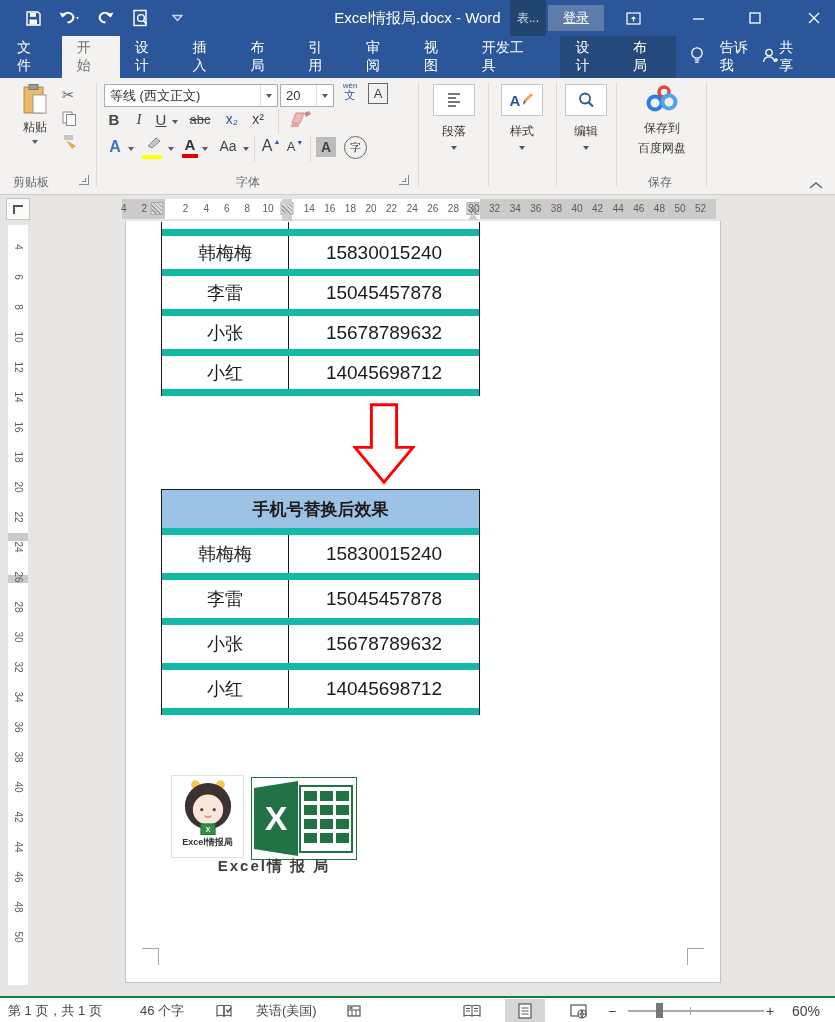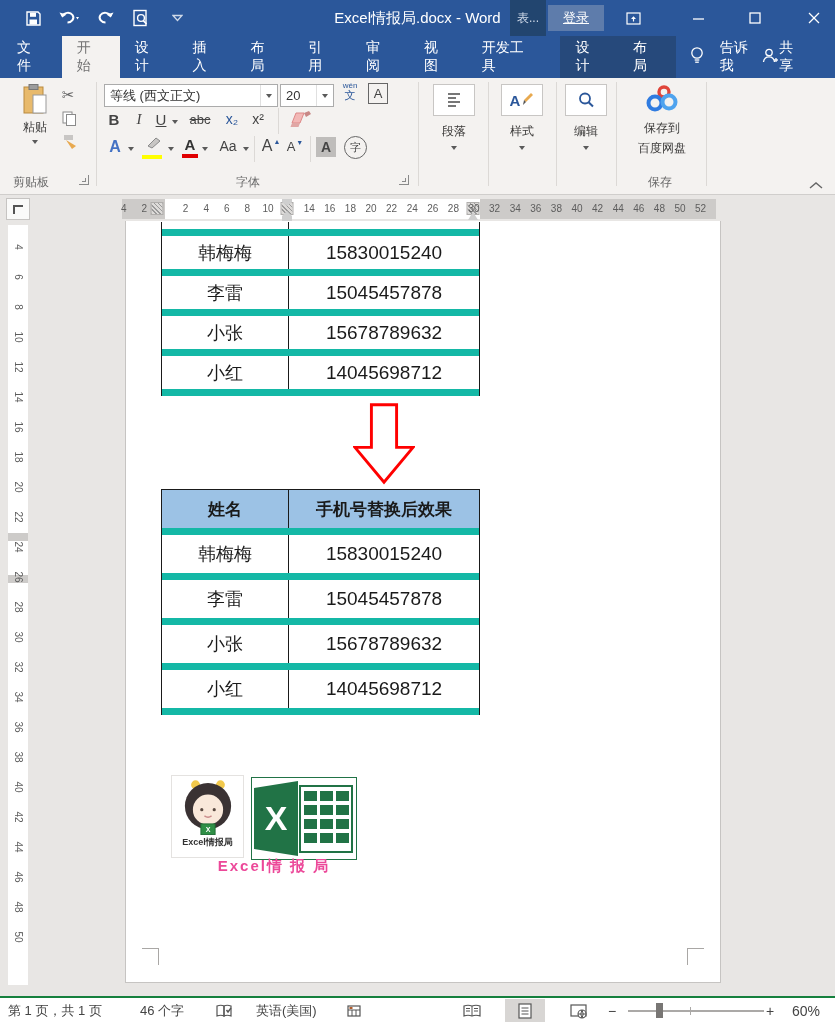--- a/index.html
+++ b/index.html
@@ -60,21 +60,21 @@
   .t1 .trow{height:40px;} .t1 .trow.partial{height:14px;}
   .t2 .trow{height:45px;} .t2{border-top:1px solid #1a1a1a;}
   .t2 .hrow .tcell{background:#9CC2E5;font-weight:bold;font-size:17px;}
   .cornermark{position:absolute;width:16px;height:16px;}
   .cm-left{border-top:1px solid #A9A7A5;border-right:1px solid #A9A7A5;}
   .cm-right{border-top:1px solid #A9A7A5;border-left:1px solid #A9A7A5;}
   
   .avatar-box{position:absolute;left:45px;top:554px;width:73px;height:83px;background:#fff;border:1px solid #E4E2E0;display:flex;flex-direction:column;align-items:center;box-sizing:border-box;}
   .avatar-cap{font-size:9px;font-weight:bold;color:#333;margin-top:-2px;}
   .excel-box{position:absolute;left:125px;top:556px;width:106px;height:83px;background:#fff;border:1px solid #217346;box-sizing:border-box;display:flex;align-items:center;justify-content:center;}
-  .logo-cap{position:absolute;left:63px;top:636px;width:170px;text-align:center;font-size:15px;font-weight:bold;color:#ec4899;letter-spacing:2px;}
+  .logo-cap{position:absolute;left:63px;top:636px;width:170px;text-align:center;font-size:15px;font-weight:bold;color:#404040;letter-spacing:2px;}
   
   .statusbar{left:0;top:996px;width:835px;height:26px;background:#FFFFFF;border-top:2px solid #15803d;font-size:13px;color:#444;}
   .sb{position:absolute;top:0;height:26px;display:flex;align-items:center;}
   .viewbtn{width:40px;height:24px;top:1px;justify-content:center;}
   .viewbtn.active{background:#D8D6D4;}
   .slider-track{position:absolute;left:628px;top:12px;width:136px;height:2px;background:#ABA9A7;}
   .slider-notch{position:absolute;left:690px;top:9px;width:1px;height:8px;background:#ABA9A7;}
   .slider-thumb{position:absolute;left:656px;top:5px;width:7px;height:15px;background:#787674;}
   .zl{font-size:14px;color:#444;}
 </style>
@@ -457,21 +457,20 @@
           </div>
         </div>
     </div>
 
     <svg class="abs" style="left:227px;top:181px;" width="62" height="83" viewBox="0 0 64 84">
       <polygon points="19,2 45,2 45,46 62,46 32,82 2,46 19,46" fill="#FFFFFF" stroke="#FF0000" stroke-width="3" stroke-linejoin="miter"></polygon>
     </svg>
 
     <div class="tbl t2" style="top:268px;">
       <div class="trow hrow">
-        <div class="tcell c0">姓名</div>
         <div class="tcell c1" style="font-size:17px;">手机号替换后效果</div>
       </div>
       <div>
           <div class="trow">
             <div class="tcell c0">韩梅梅</div>
             <div class="tcell c1">15830015240</div>
           </div>
           <div class="trow">
             <div class="tcell c0">李雷</div>
             <div class="tcell c1">15045457878</div>

